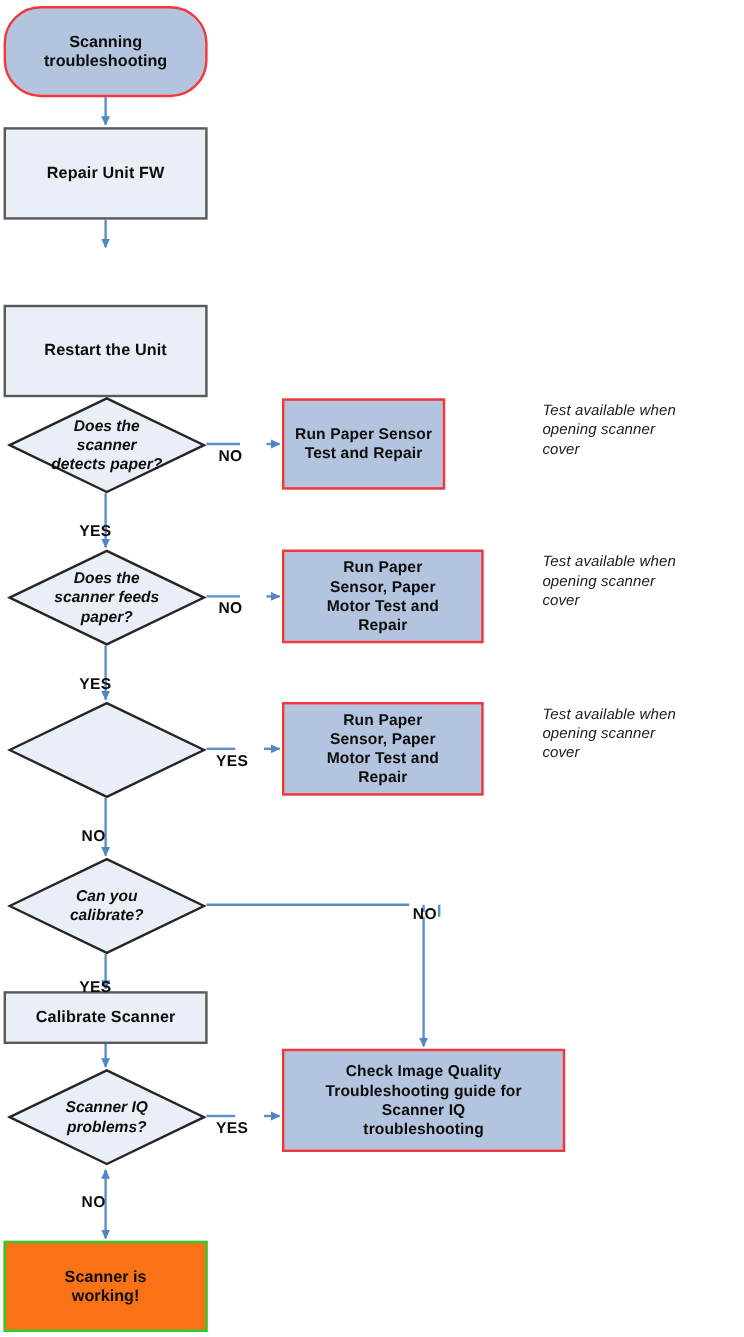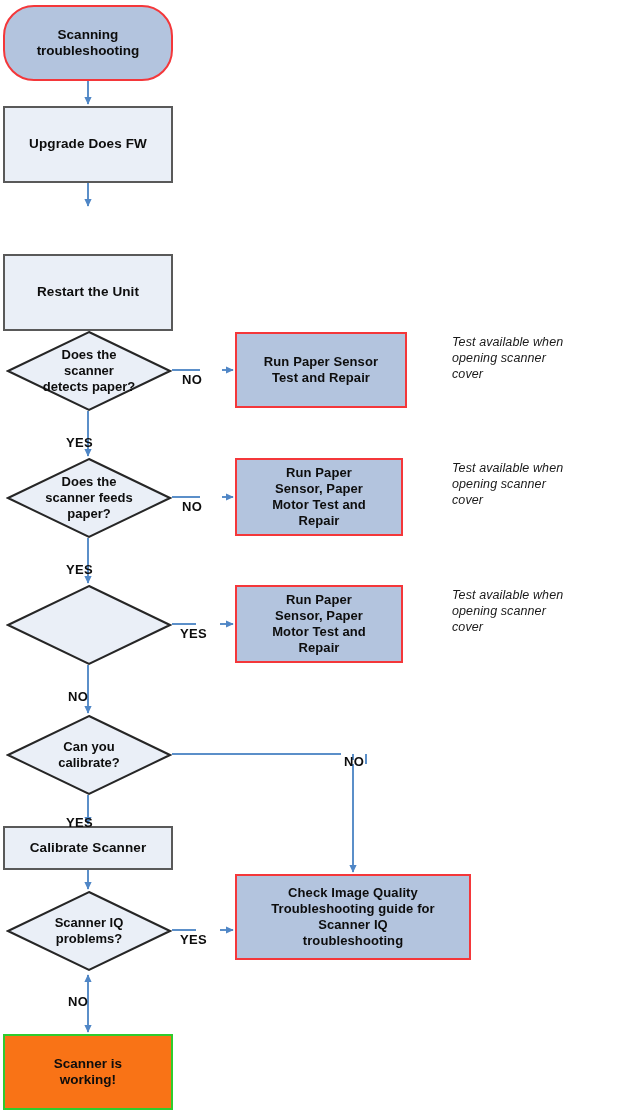--- a/index.html
+++ b/index.html
@@ -60,20 +60,21 @@
   .finish {
     background: #f97316;
     border: 2px solid #2ecc2e;
     font-size: 13.5px;
   }
   
   .decision {
     background: transparent;
     border: 0;
     font-size: 13px;
+    font-style: italic;
   }
   .decision .dia-svg {
     position: absolute;
     left: 0;
     top: 0;
     width: 100%;
     height: 100%;
   }
   .decision .dia-label {
     position: relative;
@@ -155,34 +156,34 @@
     </g>
 
     <g stroke="#5b8fc9" stroke-width="2" fill="none">
       <line x1="353" y1="754" x2="353" y2="760"></line>
     </g>
   </svg>
 
   <div class="node start" style="left:3px; top:5px; width:170px; height:76px;border-radius:31px;">Scanning
 troubleshooting</div>
 
-  <div class="node proc" style="left:3px; top:106px; width:170px; height:77px;">Upgrade Does FW</div>
+  <div class="node proc" style="left:3px; top:106px; width:170px; height:77px;">Repair Unit FW</div>
 
   <div class="node proc" style="left:3px; top:208px; width:170px; height:77px;margin-top:46px;">Restart the Unit</div>
 
   <div class="node decision" style="left:6px; top:330px; width:166px; height:82px;">
     <svg class="dia-svg" viewBox="0 0 166 82" preserveAspectRatio="none" xmlns="http://www.w3.org/2000/svg">
       <polygon points="83,2 164,41 83,80 2,41" fill="#eaeff7" stroke="#262626" stroke-width="2"></polygon>
     </svg>
     <span class="dia-label">Does the
 scanner
 detects paper?</span>
   </div>
 
-  <div class="node action" style="left:235px; top:332px; width:172px; height:76px;">Run Paper Sensor
+  <div class="node action" style="left:235px; top:332px; width:136px; height:76px;">Run Paper Sensor
 Test and Repair</div>
 
   <div class="node decision" style="left:6px; top:457px; width:166px; height:82px;">
     <svg class="dia-svg" viewBox="0 0 166 82" preserveAspectRatio="none" xmlns="http://www.w3.org/2000/svg">
       <polygon points="83,2 164,41 83,80 2,41" fill="#eaeff7" stroke="#262626" stroke-width="2"></polygon>
     </svg>
     <span class="dia-label">Does the
 scanner feeds
 paper?</span>
   </div>

